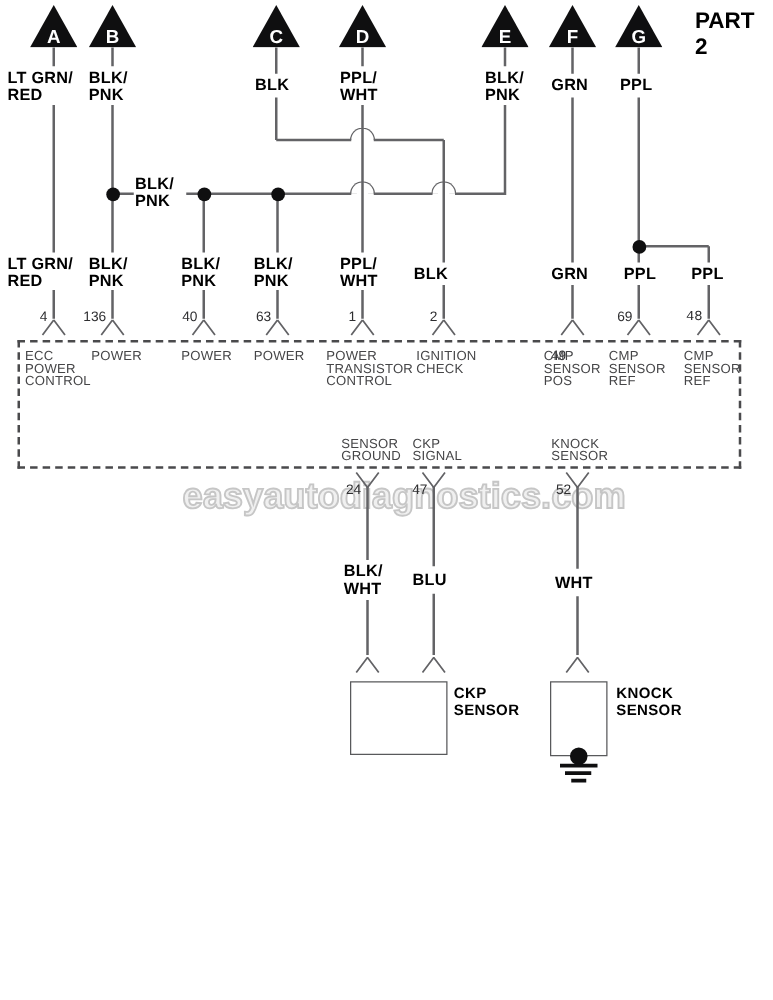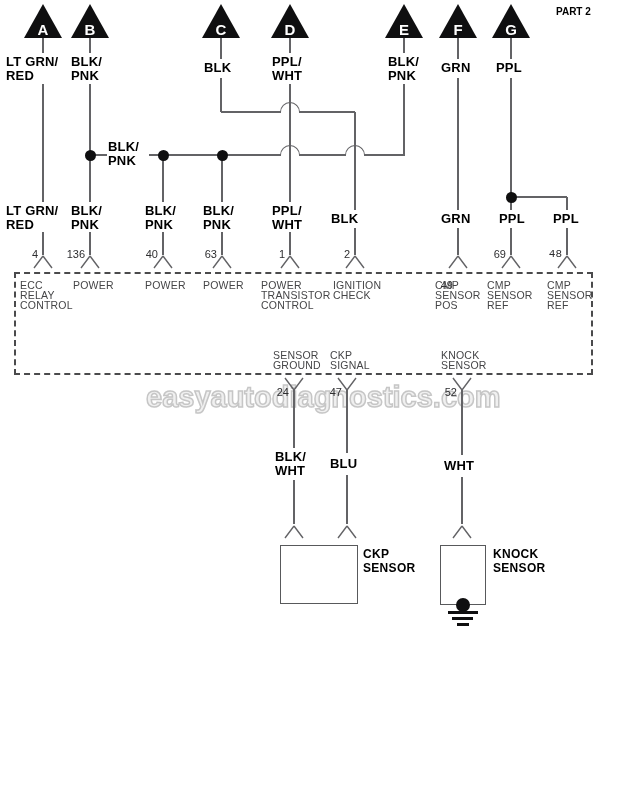--- a/index.html
+++ b/index.html
@@ -18,21 +18,21 @@
        clip-path:polygon(50% 0,100% 100%,0 100%);
        display:flex;align-items:flex-end;justify-content:center;}
   .tri span{color:#fff;font-weight:bold;font-size:15px;line-height:17px;}
   
   .wlabel{position:absolute;font-weight:bold;font-size:13px;line-height:14px;color:#000;
           white-space:pre-line;letter-spacing:.2px;}
   .pin{position:absolute;width:30px;text-align:right;font-size:11px;color:#2e2e30;}
   .func{position:absolute;font-size:10.5px;line-height:10px;color:#454547;white-space:pre-line;letter-spacing:.2px;}
   .sname{position:absolute;font-weight:bold;font-size:12px;line-height:13.5px;color:#000;
          white-space:pre-line;letter-spacing:.3px;}
-  .part{position:absolute;left:556px;top:6px;font-weight:bold;font-size:10px;color:#000;}
+  .part{position:absolute;left:556px;top:6px;font-weight:bold;font-size:18px;color:#000;}
   .wm{position:absolute;left:146px;top:381px;font-weight:bold;font-size:29px;letter-spacing:0;
       color:#f0f0f0;-webkit-text-stroke:1.5px #c6c6c6;z-index:0;}
   
   .ecmbox{position:absolute;left:14px;top:272px;width:579px;height:103px;
           border:2px dashed #4a4a4c;box-sizing:border-box;background:transparent;}
   .compbox{position:absolute;border:1.5px solid #58595b;box-sizing:border-box;background:#fff;}
   .gbar{position:absolute;height:3px;background:#0f0f10;}
 </style>
 </head>
 <body>
@@ -101,21 +101,21 @@
   <div class="pin" style="left:187px;top:248px;">63</div>
   <div class="pin" style="left:255px;top:248px;">1</div>
   <div class="pin" style="left:320px;top:248px;">2</div>
   <div class="pin" style="left:423px;top:248px;margin-top:31px;">49</div>
   <div class="pin" style="left:476px;top:248px;">69</div>
   <div class="pin" style="left:532px;top:248px;font-family:Liberation Mono, monospace;">48</div>
 
   <div class="ecmbox"></div>
 
   <div class="func" style="left:20px;top:280px;">ECC
-RELAY
+POWER
 CONTROL</div>
   <div class="func" style="left:73px;top:280px;">POWER</div>
   <div class="func" style="left:145px;top:280px;">POWER</div>
   <div class="func" style="left:203px;top:280px;">POWER</div>
   <div class="func" style="left:261px;top:280px;">POWER
 TRANSISTOR
 CONTROL</div>
   <div class="func" style="left:333px;top:280px;">IGNITION
 CHECK</div>
   <div class="func" style="left:435px;top:280px;">CMP

